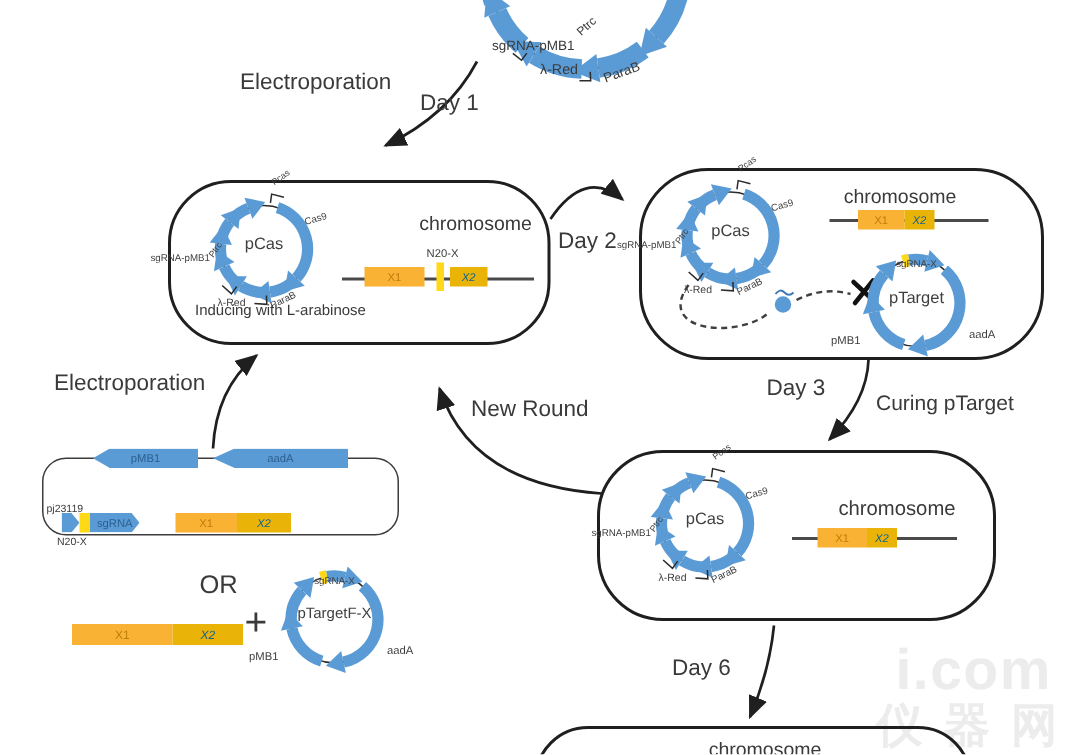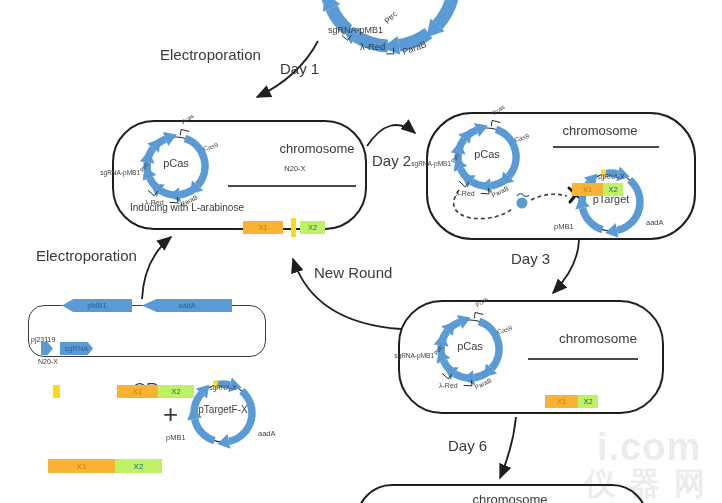--- a/index.html
+++ b/index.html
@@ -14,23 +14,23 @@
   .pcas .cas9{left:71px;top:21px;font-size:6.5px;transform:rotate(-16deg);}
   .pcas .prom{left:49px;top:-6px;font-size:6px;transform:rotate(-35deg);}
   .pcas .ptrc{left:7px;top:42px;font-size:6px;transform:rotate(-55deg);}
   .pcas .sgr{left:-37px;top:47px;width:45px;text-align:right;font-size:6.5px;}
   .pcas .lred{left:13px;top:77px;font-size:7px;}
   .pcas .parab{left:48px;top:75px;font-size:6.5px;transform:rotate(-26deg);}
   .ptg .sgr2{left:0;right:0;top:15px;text-align:center;font-size:6.5px;}
   .ptg .pmb1{left:-13px;top:64px;font-size:7.5px;}
   .ptg .aada{left:79px;top:60px;font-size:7.5px;}
   .bx{position:absolute;display:flex;align-items:center;justify-content:center;
-      font-size:7.5px;z-index:6;margin-top:43px;}
+      font-size:7.5px;z-index:6;}
   .x1{background:#F9B233;color:#bf7d0a;}
-  .x2{background:#bef264;color:#15628f;}
+  .x2{background:#eab308;color:#15628f;font-style:italic;}
   .chromline{position:absolute;height:1.6px;background:#4a4a4a;z-index:5;}
   .barrow{position:absolute;background:#5B9BD5;color:#2b5f8f;display:flex;align-items:center;
           justify-content:center;font-size:7.5px;z-index:6;}
   .arrL{clip-path:polygon(0 50%,16% 0,100% 0,100% 100%,16% 100%);}
   .arrR{clip-path:polygon(0 0,84% 0,100% 50%,84% 100%,0 100%);}
   .arrRs{clip-path:polygon(0 0,55% 0,100% 50%,55% 100%,0 100%);}
   #overlay{position:absolute;left:0;top:0;z-index:4;pointer-events:none;}
   .wm{position:absolute;font-weight:bold;color:#ececec;z-index:1;}
   #ptt{position:absolute;left:28px;top:305px;width:236px;height:50px;border:1.6px solid #3d3d3d;
        border-radius:16px;z-index:3;}
@@ -90,20 +90,21 @@
   </div>
   <div class="lbl" style="left:293px;top:25px;width:90px;text-align:right;font-size:9px">sgRNA-pMB1</div>
   <div class="lbl" style="left:384px;top:13px;font-size:8px;transform:rotate(-42deg)">Ptrc</div>
   <div class="lbl" style="left:360px;top:42px;font-size:9.5px">λ-Red</div>
   <div class="lbl" style="left:402px;top:43px;font-size:9px;transform:rotate(-20deg)">ParaB</div>
 
   <div class="lbl" style="left:160px;top:46px;font-size:15px">Electroporation</div>
   <div class="lbl" style="left:280px;top:60px;font-size:15px">Day 1</div>
   <div class="lbl" style="left:372px;top:152px;font-size:15px">Day 2</div>
   <div class="lbl" style="left:511px;top:250px;font-size:15px">Day 3</div>
+  <div class="lbl" style="left:584px;top:260px;font-size:14px">Curing pTarget</div>
   <div class="lbl" style="left:314px;top:264px;font-size:15px">New Round</div>
   <div class="lbl" style="left:36px;top:247px;font-size:15px">Electroporation</div>
   <div class="lbl" style="left:448px;top:437px;font-size:15px">Day 6</div>
   <div class="lbl" style="left:133px;top:380px;font-size:17px">OR</div>
   <div class="lbl" style="left:163px;top:400px;font-size:26px">+</div>
 
   <div class="pcirc pcas" style="left:132px;top:122px">
     <svg width="88" height="88">
         <circle cx="44" cy="44" r="29" fill="none" stroke="#2b2b2b" stroke-width="1.1"></circle>
         <path d="M 53.0 16.4 A 29 29 0 0 1 65.6 63.4" fill="none" stroke="#5B9BD5" stroke-width="7.5"></path>

